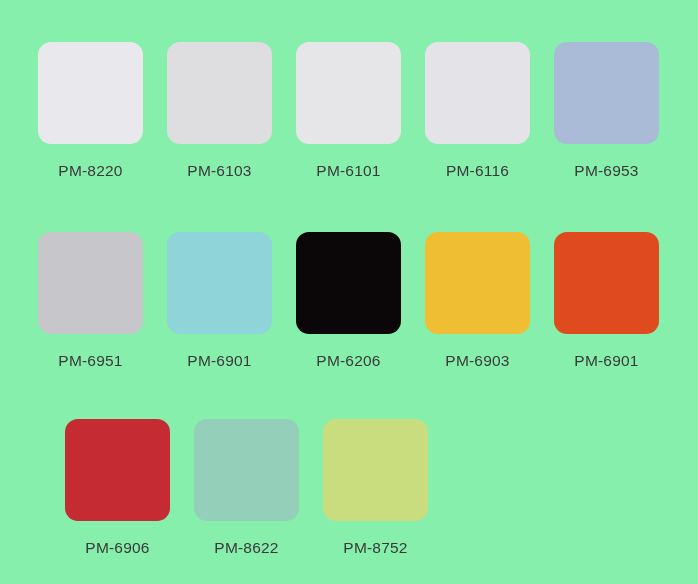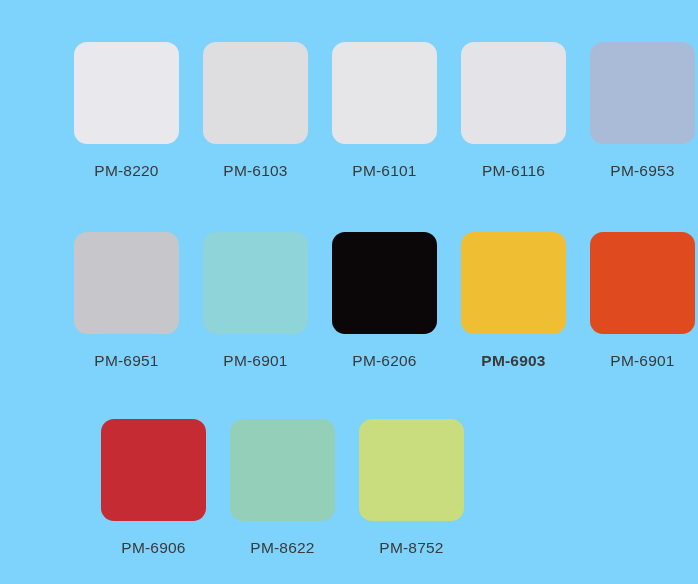--- a/index.html
+++ b/index.html
@@ -57,21 +57,21 @@
     letter-spacing: 0.2px;
     color: #3a3a3a;
     white-space: nowrap;
     text-align: center;
     line-height: 1;
   }
 </style>
 </head>
 <body>
 
-<div id="palette-board" style="background: #7dd3fc; padding-left: 36px;">
+<div id="palette-board" style="background: #86efac;">
 
   <div class="swatch-row row-1">
     <div class="swatch-cell">
       <div class="swatch-chip" style="background-color: rgb(233, 233, 237);"></div>
       <div class="swatch-label" style="color: rgb(58, 58, 58);">PM-8220</div>
     </div>
     <div class="swatch-cell">
       <div class="swatch-chip" style="background-color: rgb(222, 222, 224);"></div>
       <div class="swatch-label" style="color: rgb(58, 58, 58); text-align: right;">PM-6103</div>
     </div>
@@ -97,21 +97,21 @@
     <div class="swatch-cell">
       <div class="swatch-chip" style="background-color: rgb(142, 212, 216);"></div>
       <div class="swatch-label" style="color: rgb(58, 58, 58);">PM-6901</div>
     </div>
     <div class="swatch-cell">
       <div class="swatch-chip" style="background-color: rgb(11, 7, 8);"></div>
       <div class="swatch-label" style="color: rgb(58, 58, 58);">PM-6206</div>
     </div>
     <div class="swatch-cell">
       <div class="swatch-chip" style="background-color: rgb(240, 190, 51);"></div>
-      <div class="swatch-label" style="color: rgb(58, 58, 58); font-weight: bold;">PM-6903</div>
+      <div class="swatch-label" style="color: rgb(58, 58, 58);">PM-6903</div>
     </div>
     <div class="swatch-cell">
       <div class="swatch-chip" style="background-color: rgb(223, 74, 30);"></div>
       <div class="swatch-label" style="color: rgb(58, 58, 58);">PM-6901</div>
     </div>
   </div>
 
   <div class="swatch-row row-3">
     <div class="swatch-cell">
       <div class="swatch-chip" style="background-color: rgb(196, 43, 50);"></div>

